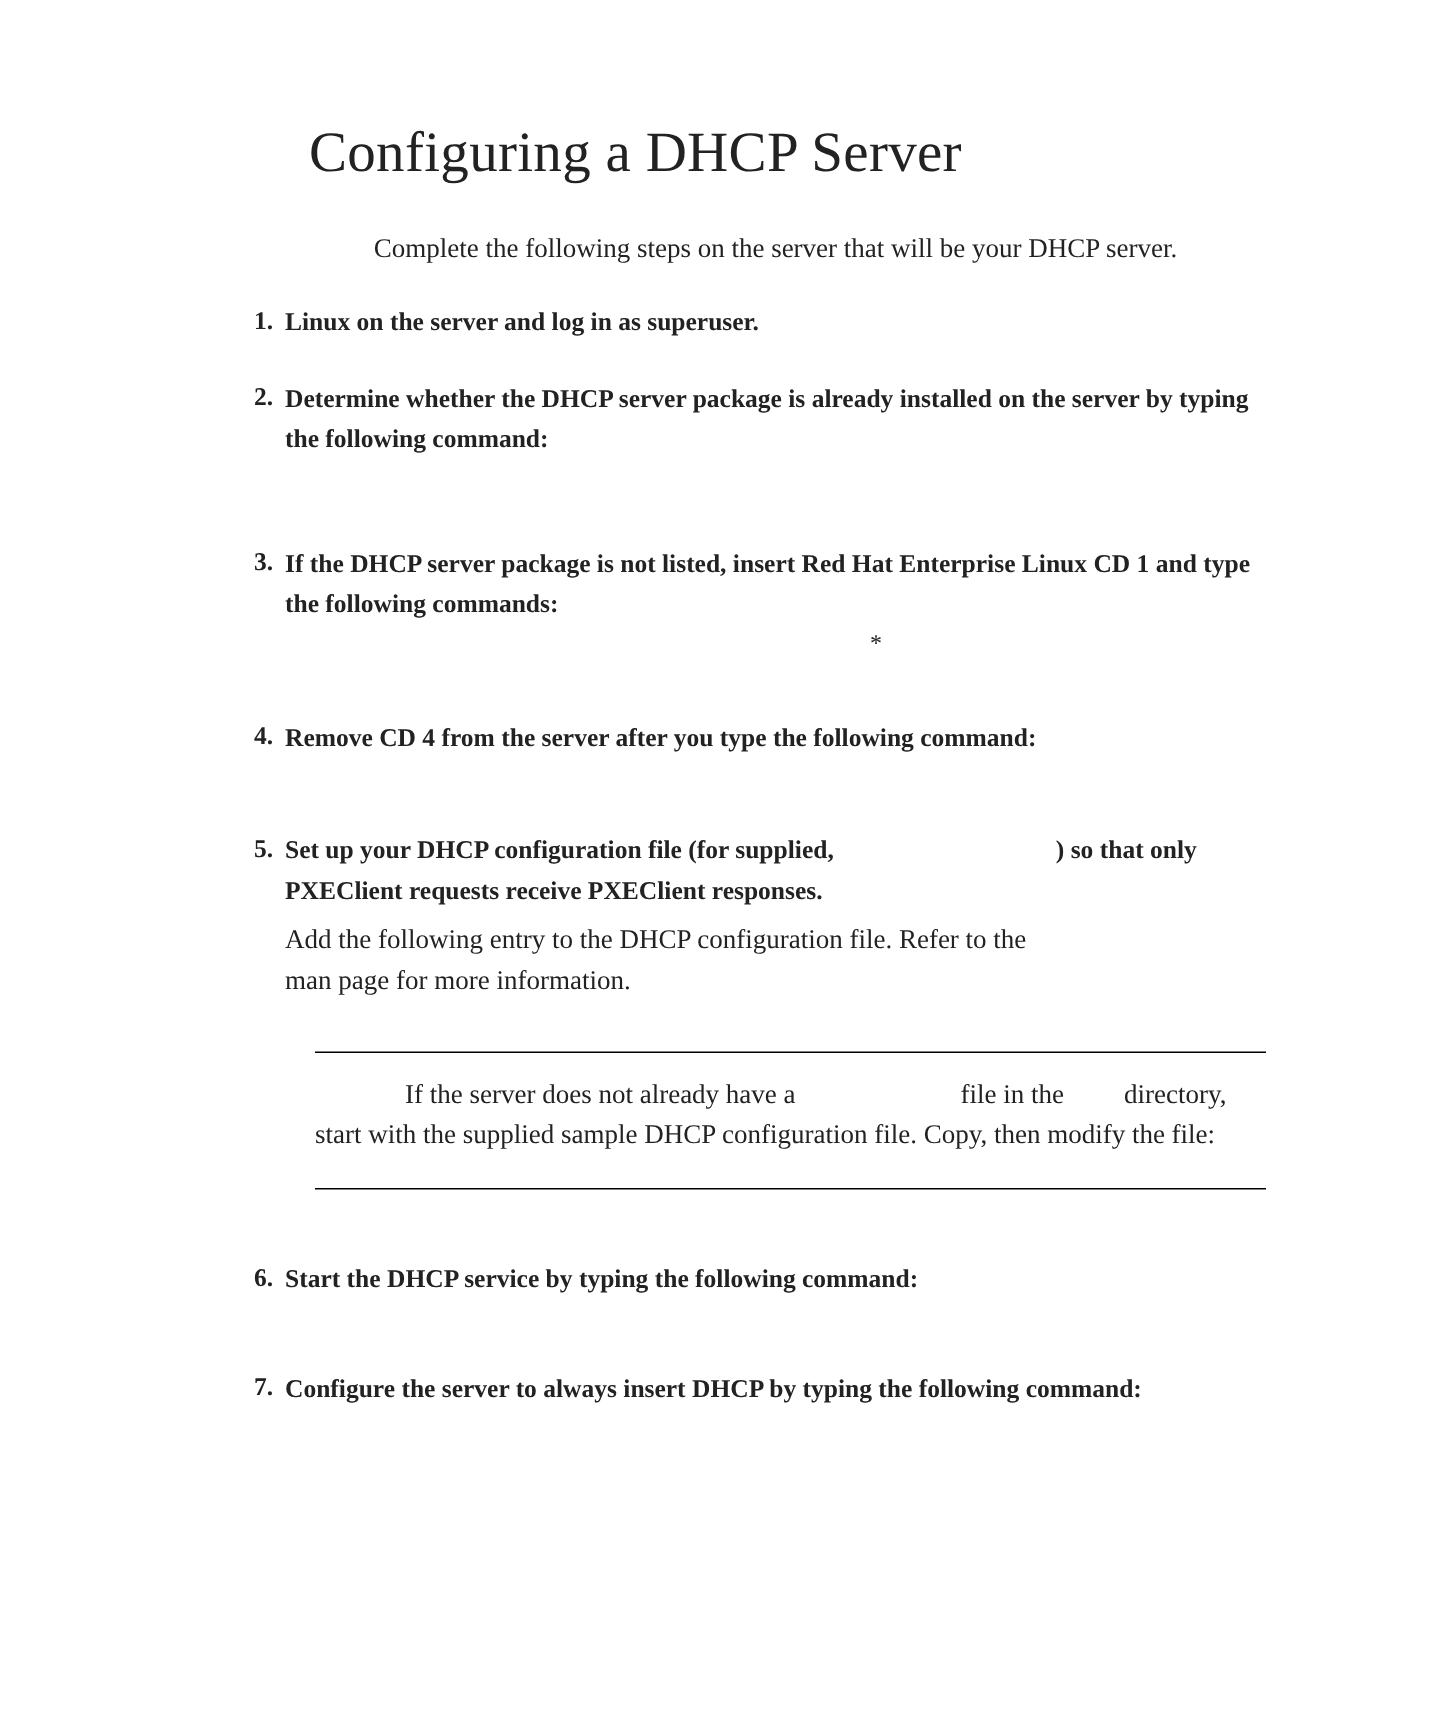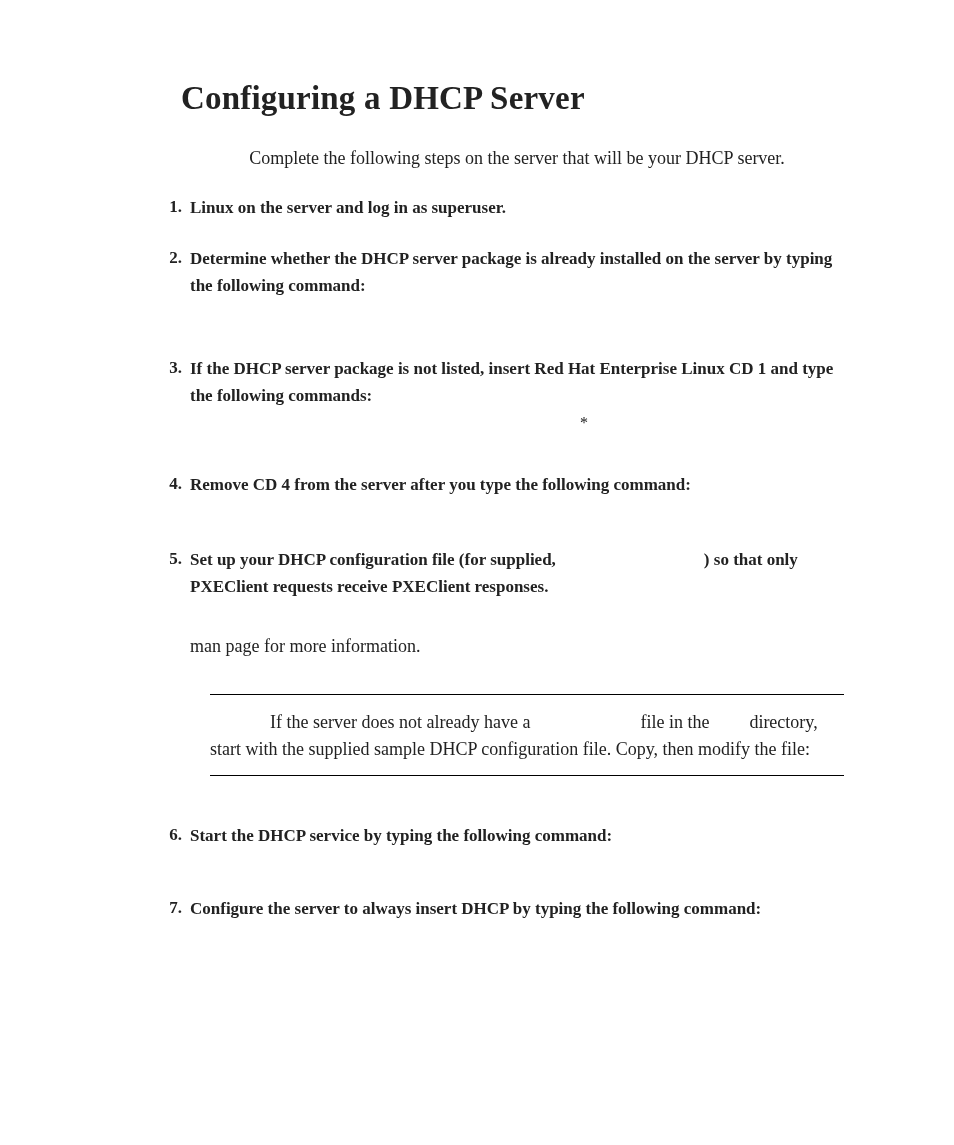--- a/index.html
+++ b/index.html
@@ -10,23 +10,23 @@
     height: 1145px;
     font-family: "Palatino Linotype", "Book Antiqua", Palatino, Georgia, serif;
     color: #222;
   }
   .page {
     box-sizing: border-box;
     width: 954px;
     padding: 80px 110px 0 170px;
   }
   h1 {
-    font-weight: 700;
-    font-size: 33px;
-    margin: 0 0 28px 11px;
+    font-weight: 400;
+    font-size: 38px;
+    margin: 0 0 28px 36px;
     letter-spacing: 0.2px;
   }
   .intro {
     margin: 0 0 22px 20px;
     font-size: 18px;
     line-height: 1.5;
     text-align: center;
   }
   ol.steps {
     list-style: none;
@@ -71,21 +71,21 @@
   }
   .step-body {
     font-size: 18px;
     line-height: 1.5;
     margin-top: 6px;
   }
   .tip-box {
     margin: 34px 0 8px 20px;
     border-top: 1px solid #000;
     border-bottom: 1px solid #000;
-    padding: 14px 0 12px 0;
+    padding: 14px 0 22px 0;
     font-size: 18px;
     line-height: 1.5;
   }
   .tip-text {
     text-indent: 60px;
   }
   .dhcp-gap { display: inline-block; width: 110px; }
   .etc-gap  { display: inline-block; width: 40px; }
   .cfgpath-gap { display: inline-block; width: 148px; }
   .s4-gap { height: 24px; }
@@ -121,21 +121,21 @@
     <li>
       <span class="step-head">Remove CD 4 from the server after you type the following command:</span>
       <div class="s4-gap"></div>
     </li>
 
     <li>
       <span class="step-head">
         <span>Set up your DHCP configuration file (for supplied,</span><span class="cfgpath-gap"></span><span>) so that only PXEClient requests receive PXEClient responses.</span>
       </span>
       <div class="step-body">
-        <br>
+        <span>Add the following entry to the DHCP configuration file. Refer to the</span><br>
         <span>man page for more information.</span>
       </div>
 
       <div class="tip-box">
         <div class="tip-text">
           <span>If the server does not already have a</span><span class="dhcp-gap"></span><span>file in the</span><span class="etc-gap"></span><span>directory, start with the supplied sample DHCP configuration file. Copy, then modify the file:</span>
         </div>
       </div>
     </li>
 

